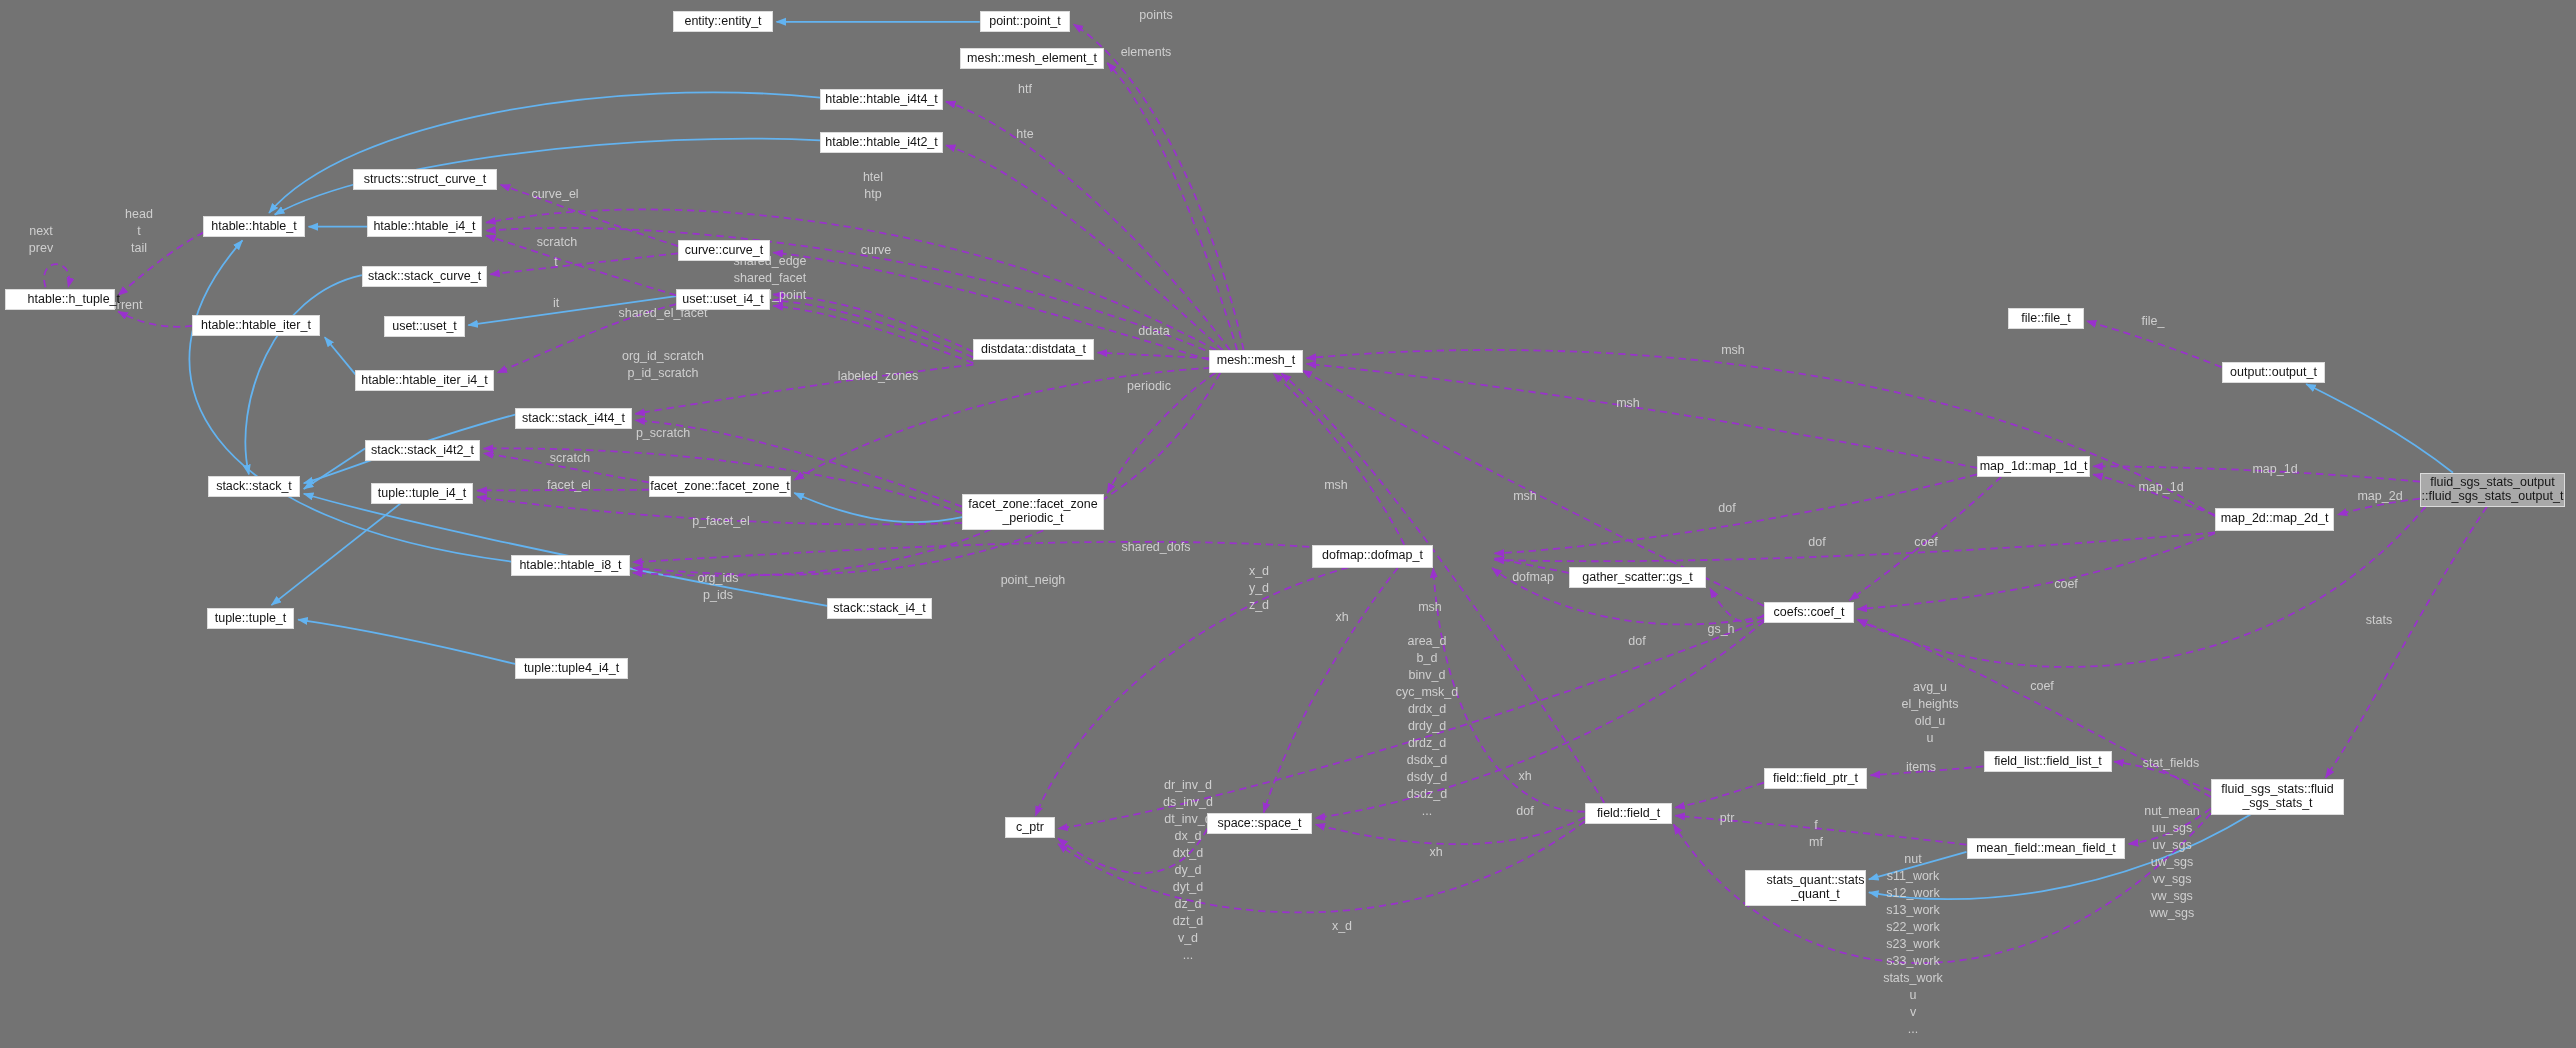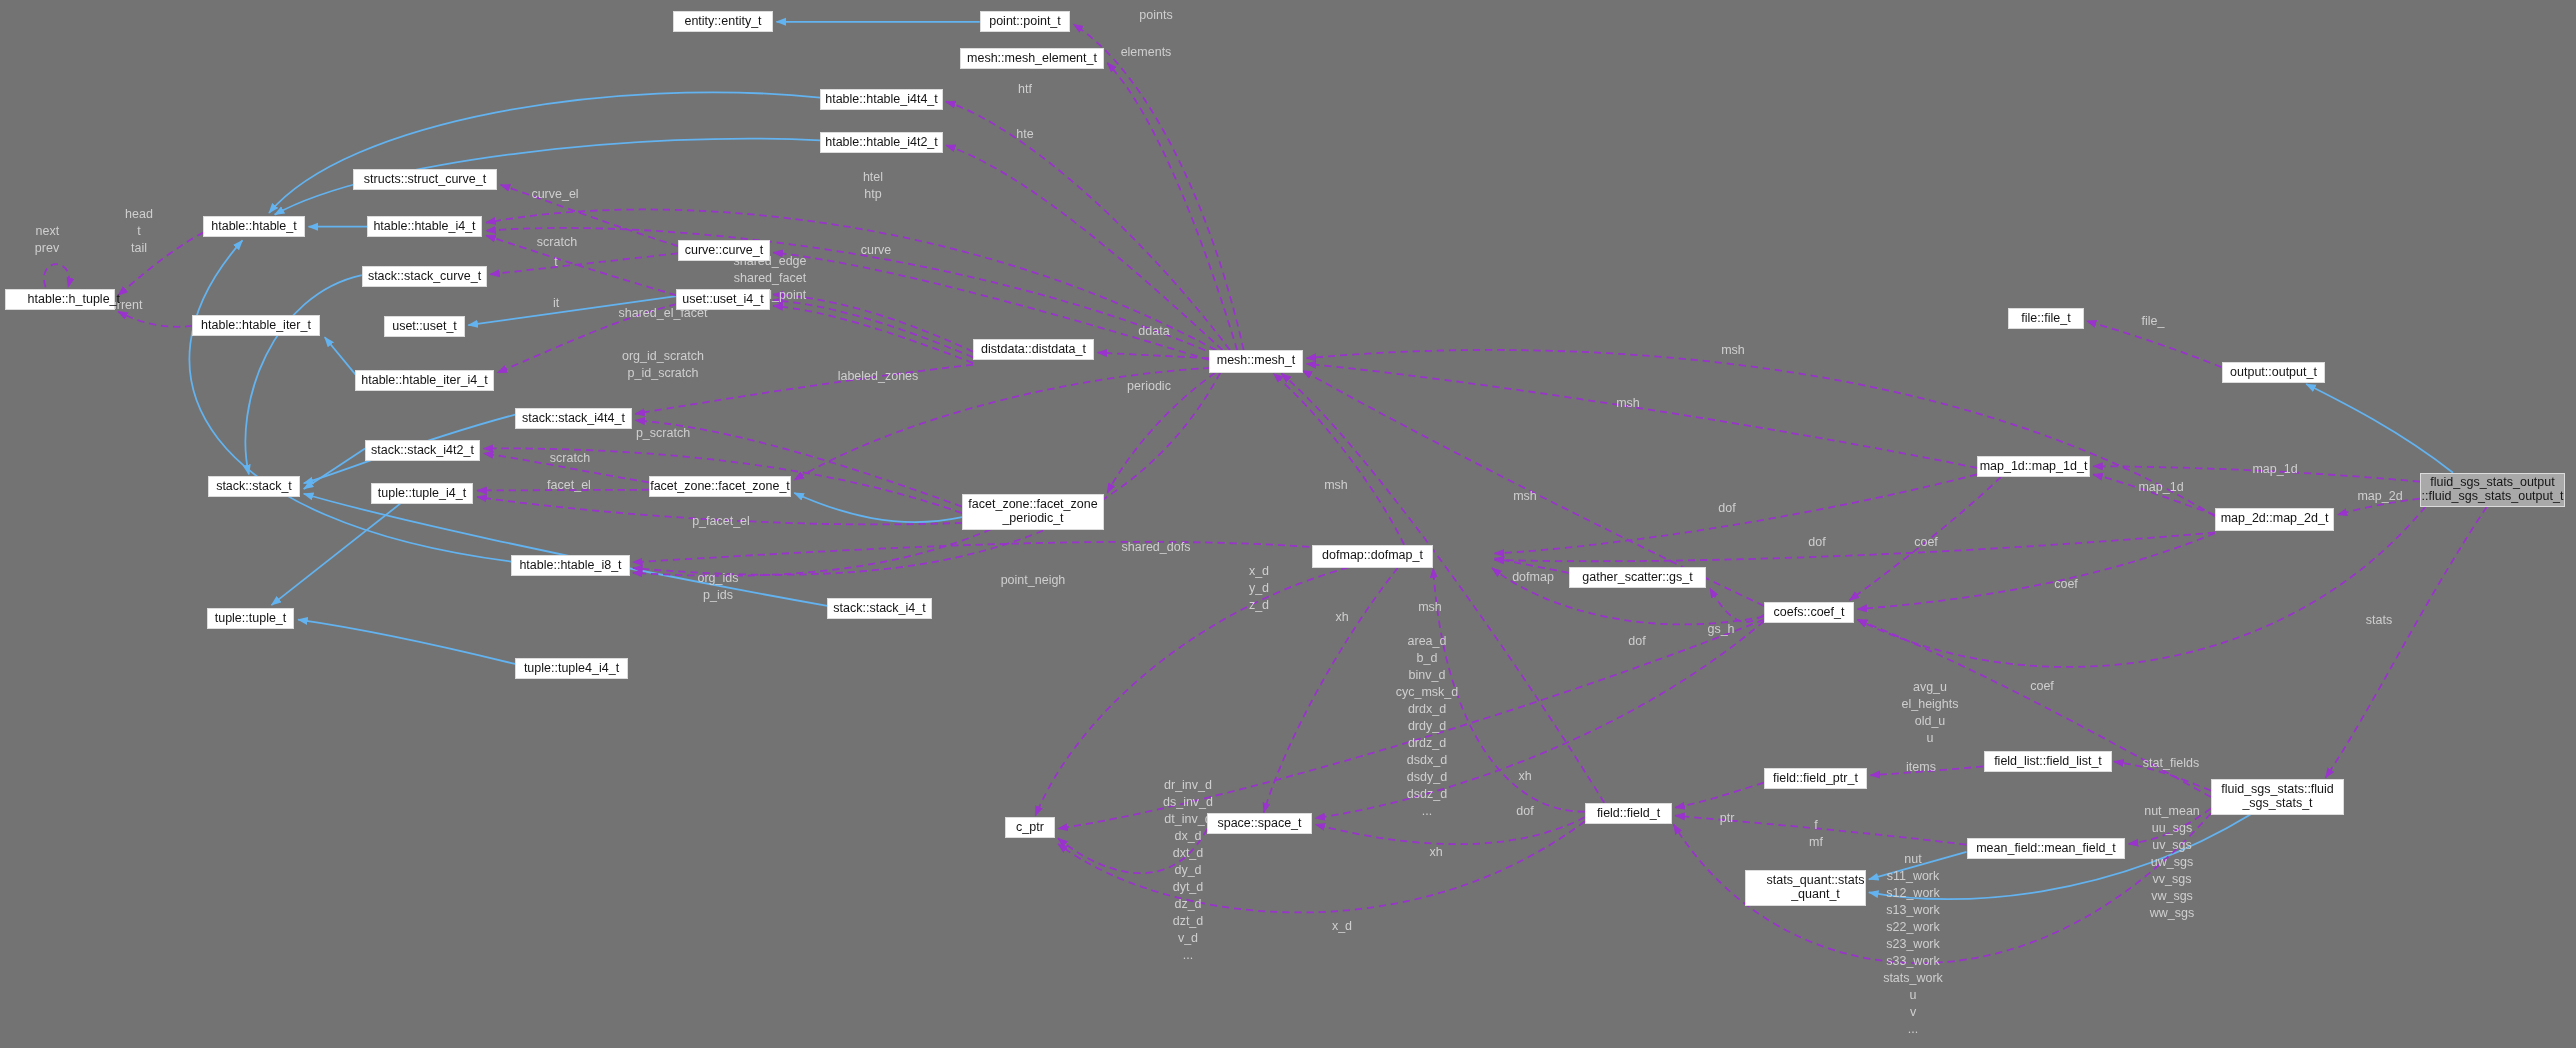--- a/index.html
+++ b/index.html
@@ -314,21 +314,21 @@
       <div>p_ids</div>
     </div>
     <div class="elabel" style="left: 1156px; top: 547px;">
       <div>shared_dofs</div>
     </div>
     <div class="elabel" style="left: 139px; top: 231px;">
       <div>head</div>
       <div>t</div>
       <div>tail</div>
     </div>
-    <div class="elabel" style="left: 47px; top: 240px; text-align: right;">
+    <div class="elabel" style="left: 41px; top: 240px;">
       <div>next</div>
       <div>prev</div>
     </div>
     <div class="elabel" style="left: 123px; top: 305px;">
       <div>current</div>
     </div>
     <div class="elabel" style="left: 1733px; top: 350px;">
       <div>msh</div>
     </div>
     <div class="elabel" style="left: 1628px; top: 403px;">

